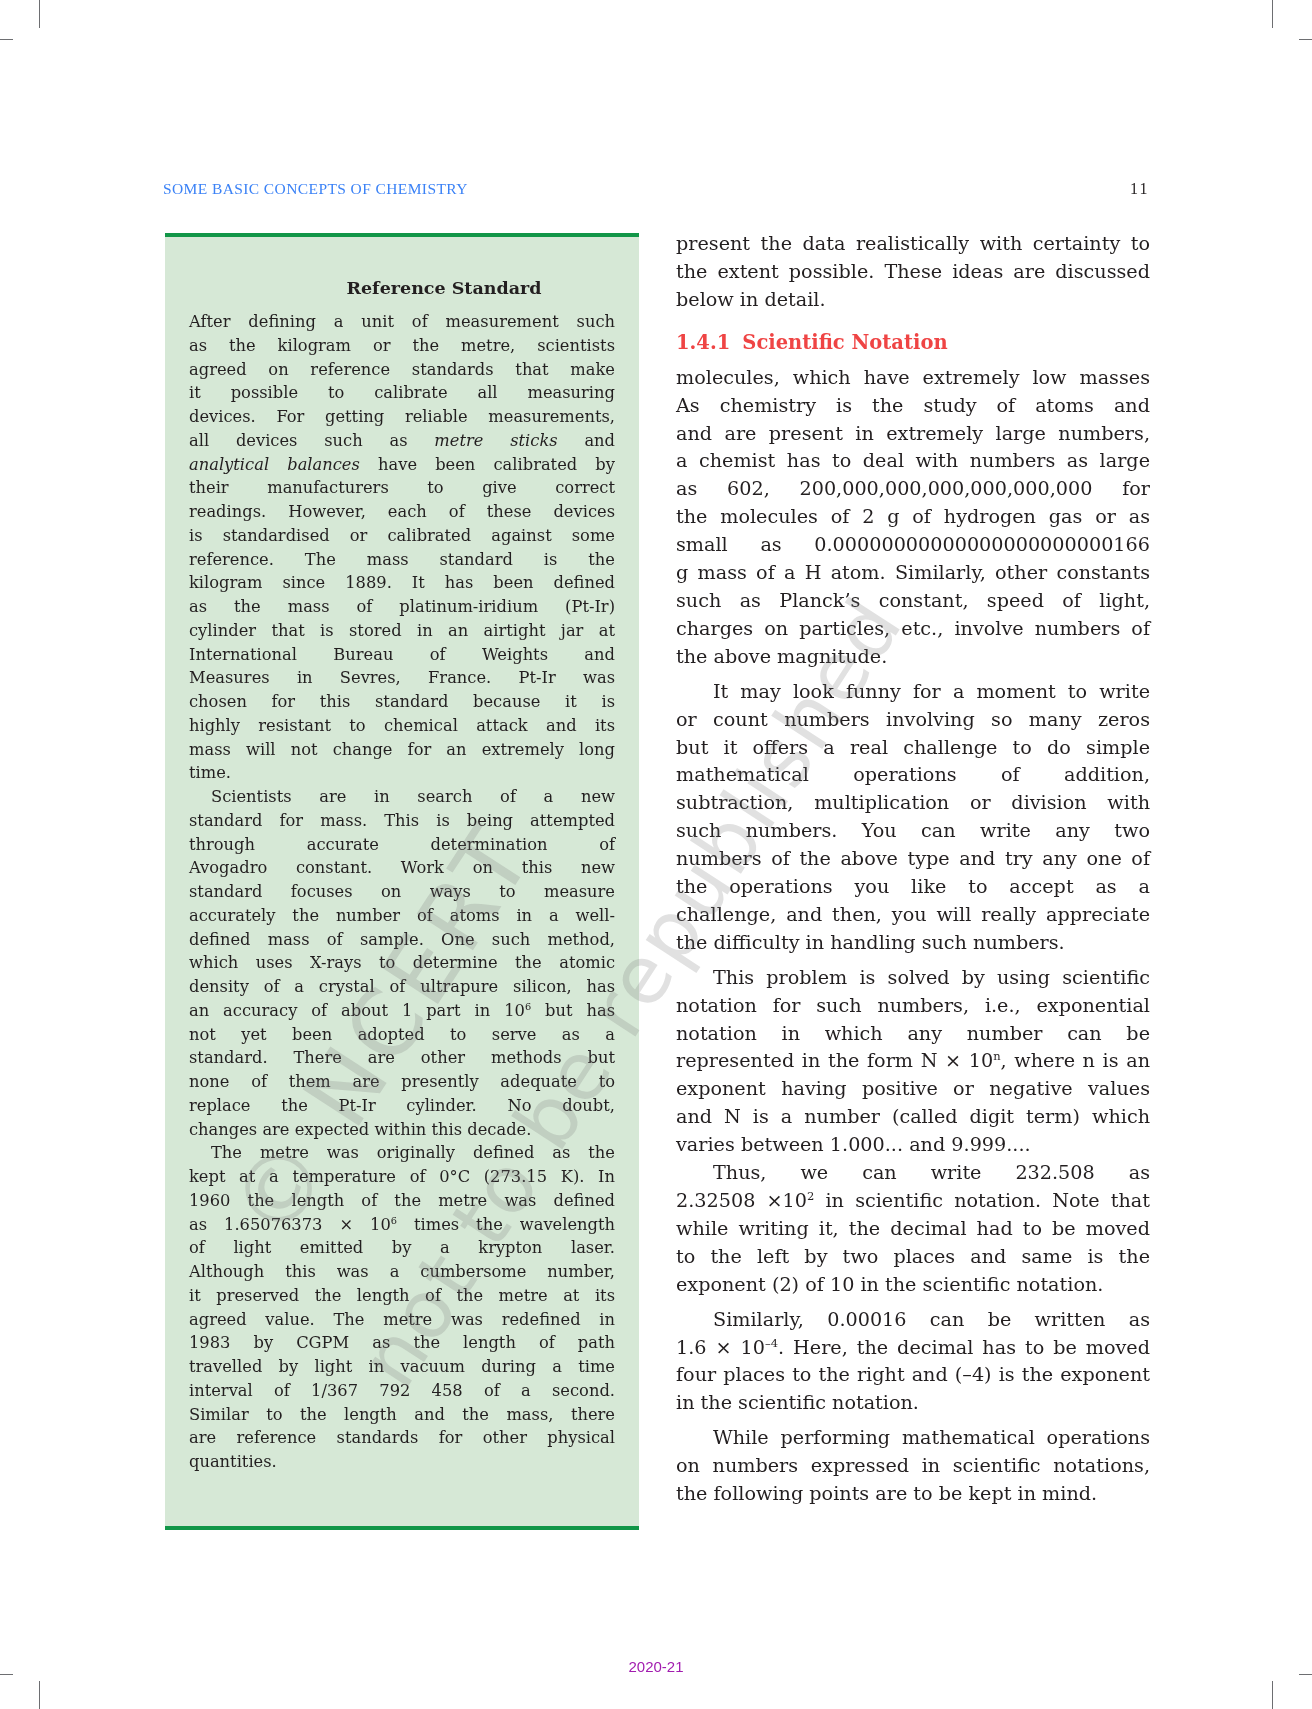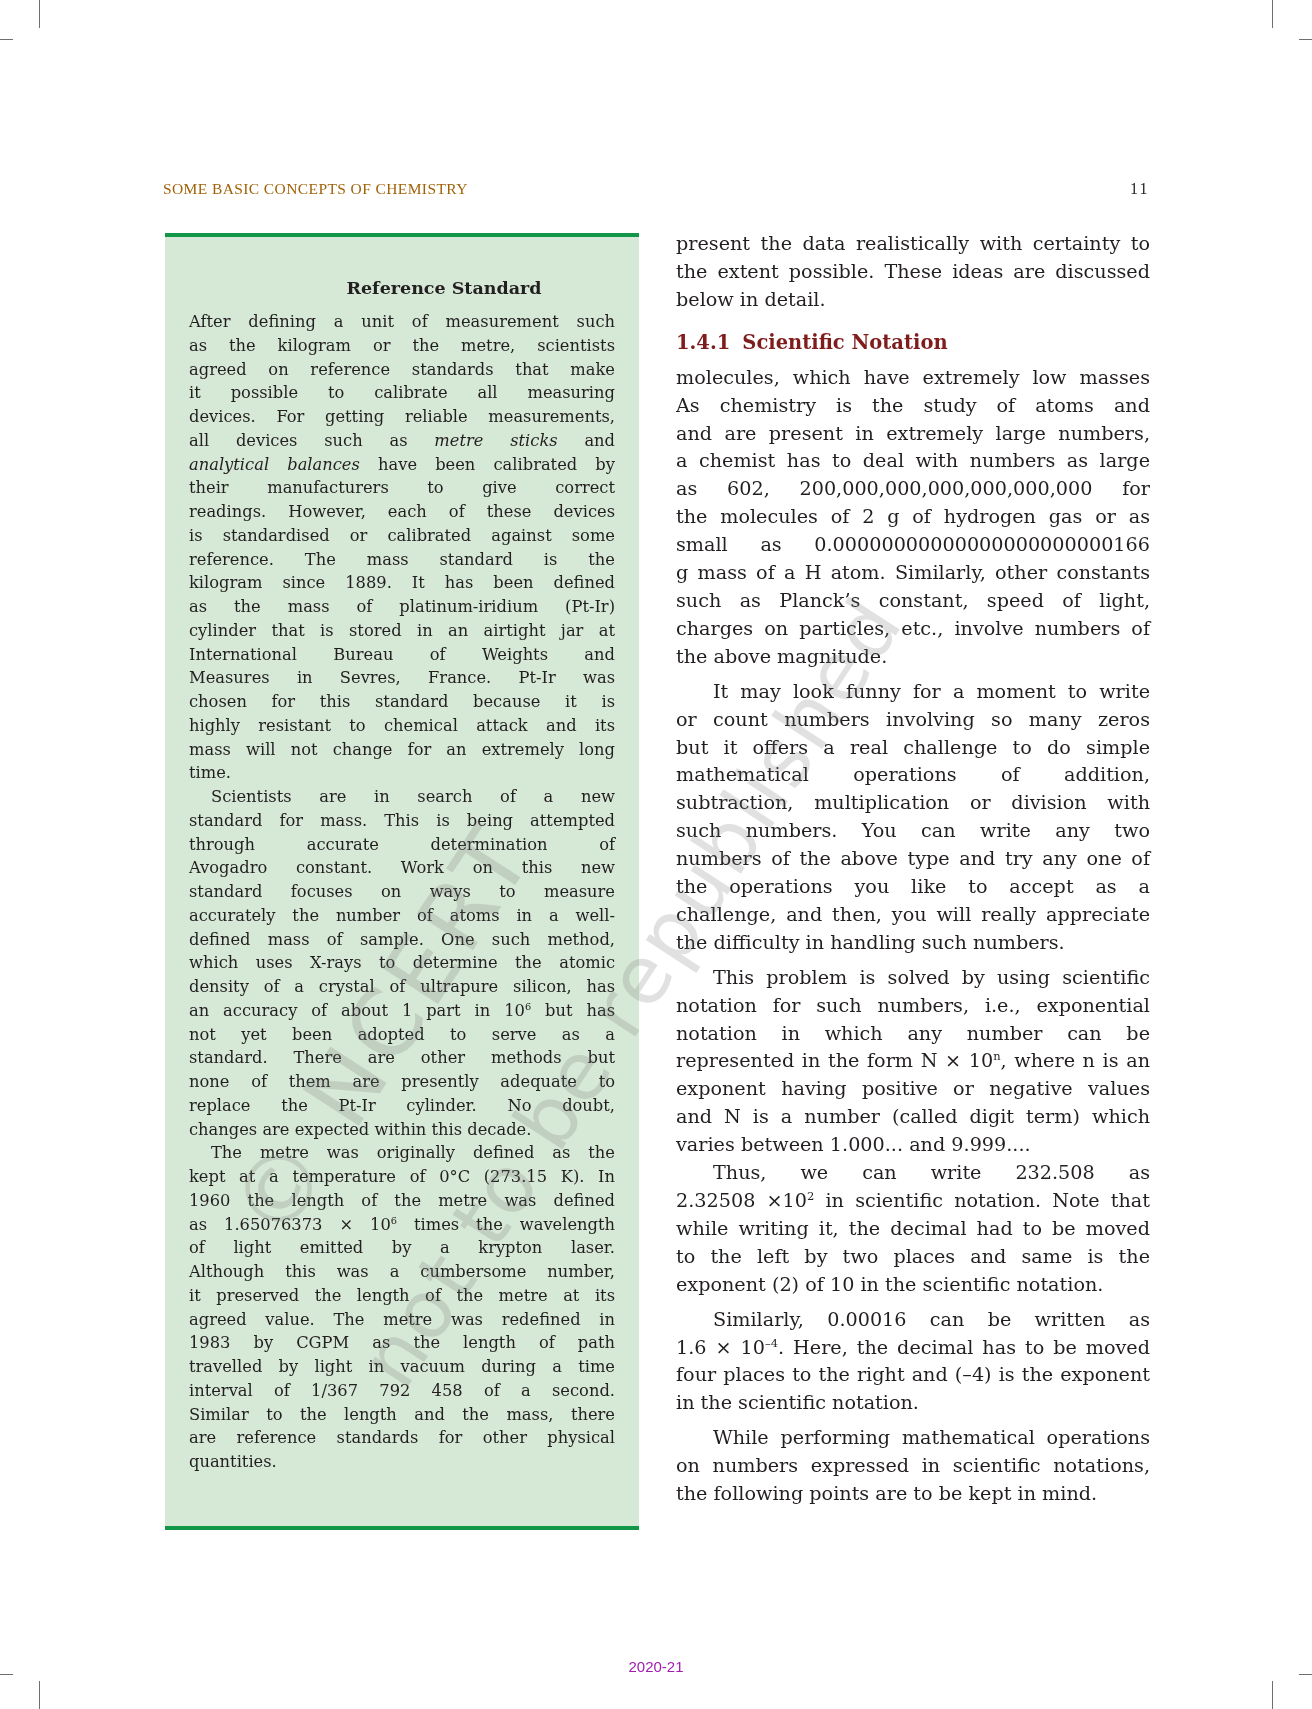--- a/index.html
+++ b/index.html
@@ -2,37 +2,37 @@
 <html><head>
 <meta charset="utf-8">
 <style>
   html, body { margin: 0; padding: 0; background: #ffffff; }
   body { width: 1312px; height: 1709px; position: relative; overflow: hidden; font-family: "DejaVu Serif", serif; color: #231f20; }
 
   .crop { position: absolute; background: #6d6e71; }
   .crop.v { width: 1px; height: 28px; }
   .crop.h { width: 13px; height: 1px; }
 
-  .running-head { position: absolute; top: 180px; left: 163px; font-family: "Liberation Serif", serif; font-size: 15.5px; letter-spacing: 0.4px; color: #a16207; }
+  .running-head { position: absolute; top: 180px; left: 163px; font-family: "Liberation Serif", serif; font-size: 15.5px; letter-spacing: 0.4px; color: #3b82f6; }
   .page-num { position: absolute; top: 180px; left: 1130px; font-family: "Liberation Serif", serif; font-size: 16px; letter-spacing: 2px; }
 
   .box { position: absolute; left: 165px; top: 233px; width: 474px; height: 1297px; background: #d6e8d6; border-top: 4px solid #129648; border-bottom: 4px solid #129648; box-sizing: border-box; }
   .box-title { position: absolute; top: 278px; left: 165px; width: 558px; text-align: center; font-family: "DejaVu Serif", serif; font-weight: bold; font-size: 17.5px; }
   .box-text { position: absolute; top: 310px; left: 189px; width: 426px; font-family: "DejaVu Serif", serif; font-size: 16.3px; line-height: 23.75px; text-align: justify; }
   .box-text p { margin: 0; }
   .box-text .line { display: block; text-align: justify; text-align-last: justify; white-space: nowrap; }
   .box-text .line.last { text-align-last: left; }
 
   .right { position: absolute; left: 676px; top: 230px; width: 474px; font-family: "DejaVu Serif", serif; font-size: 19.2px; line-height: 27.9px; }
   .right p { margin: 0; }
   .right .line { display: block; text-align: justify; text-align-last: justify; white-space: nowrap; }
   .right .line.last { text-align-last: left; }
   .right .indent-line { padding-left: 37px; }
   .right .gap { height: 7px; }
-  .section-heading { color: #7f1d1d; font-weight: bold; font-size: 19.5px; margin: 16px 0 8px 0 !important; line-height: 26px; }
+  .section-heading { color: #ef4444; font-weight: bold; font-size: 19.5px; margin: 16px 0 8px 0 !important; line-height: 26px; }
   .section-heading .num { margin-right: 12px; }
 
   sup { font-size: 0.6em; line-height: 0; vertical-align: super; }
   i { font-style: italic; margin-top: 35px; }
 
   .footer { position: absolute; top: 1658px; left: 0; width: 1312px; text-align: center; font-family: "Liberation Sans", sans-serif; font-size: 15px; color: #a21caf; }
 
   .watermark { position: absolute; pointer-events: none; font-family: "DejaVu Sans", sans-serif; color: rgba(120,120,120,0.22); white-space: nowrap; transform-origin: left bottom; }
   .wm1 { left: 300px; top: 1150px; font-size: 92px; transform: rotate(-57deg); letter-spacing: 6px; }
   .wm2 { left: 420px; top: 1310px; font-size: 80px; transform: rotate(-57deg); letter-spacing: 3px; }

